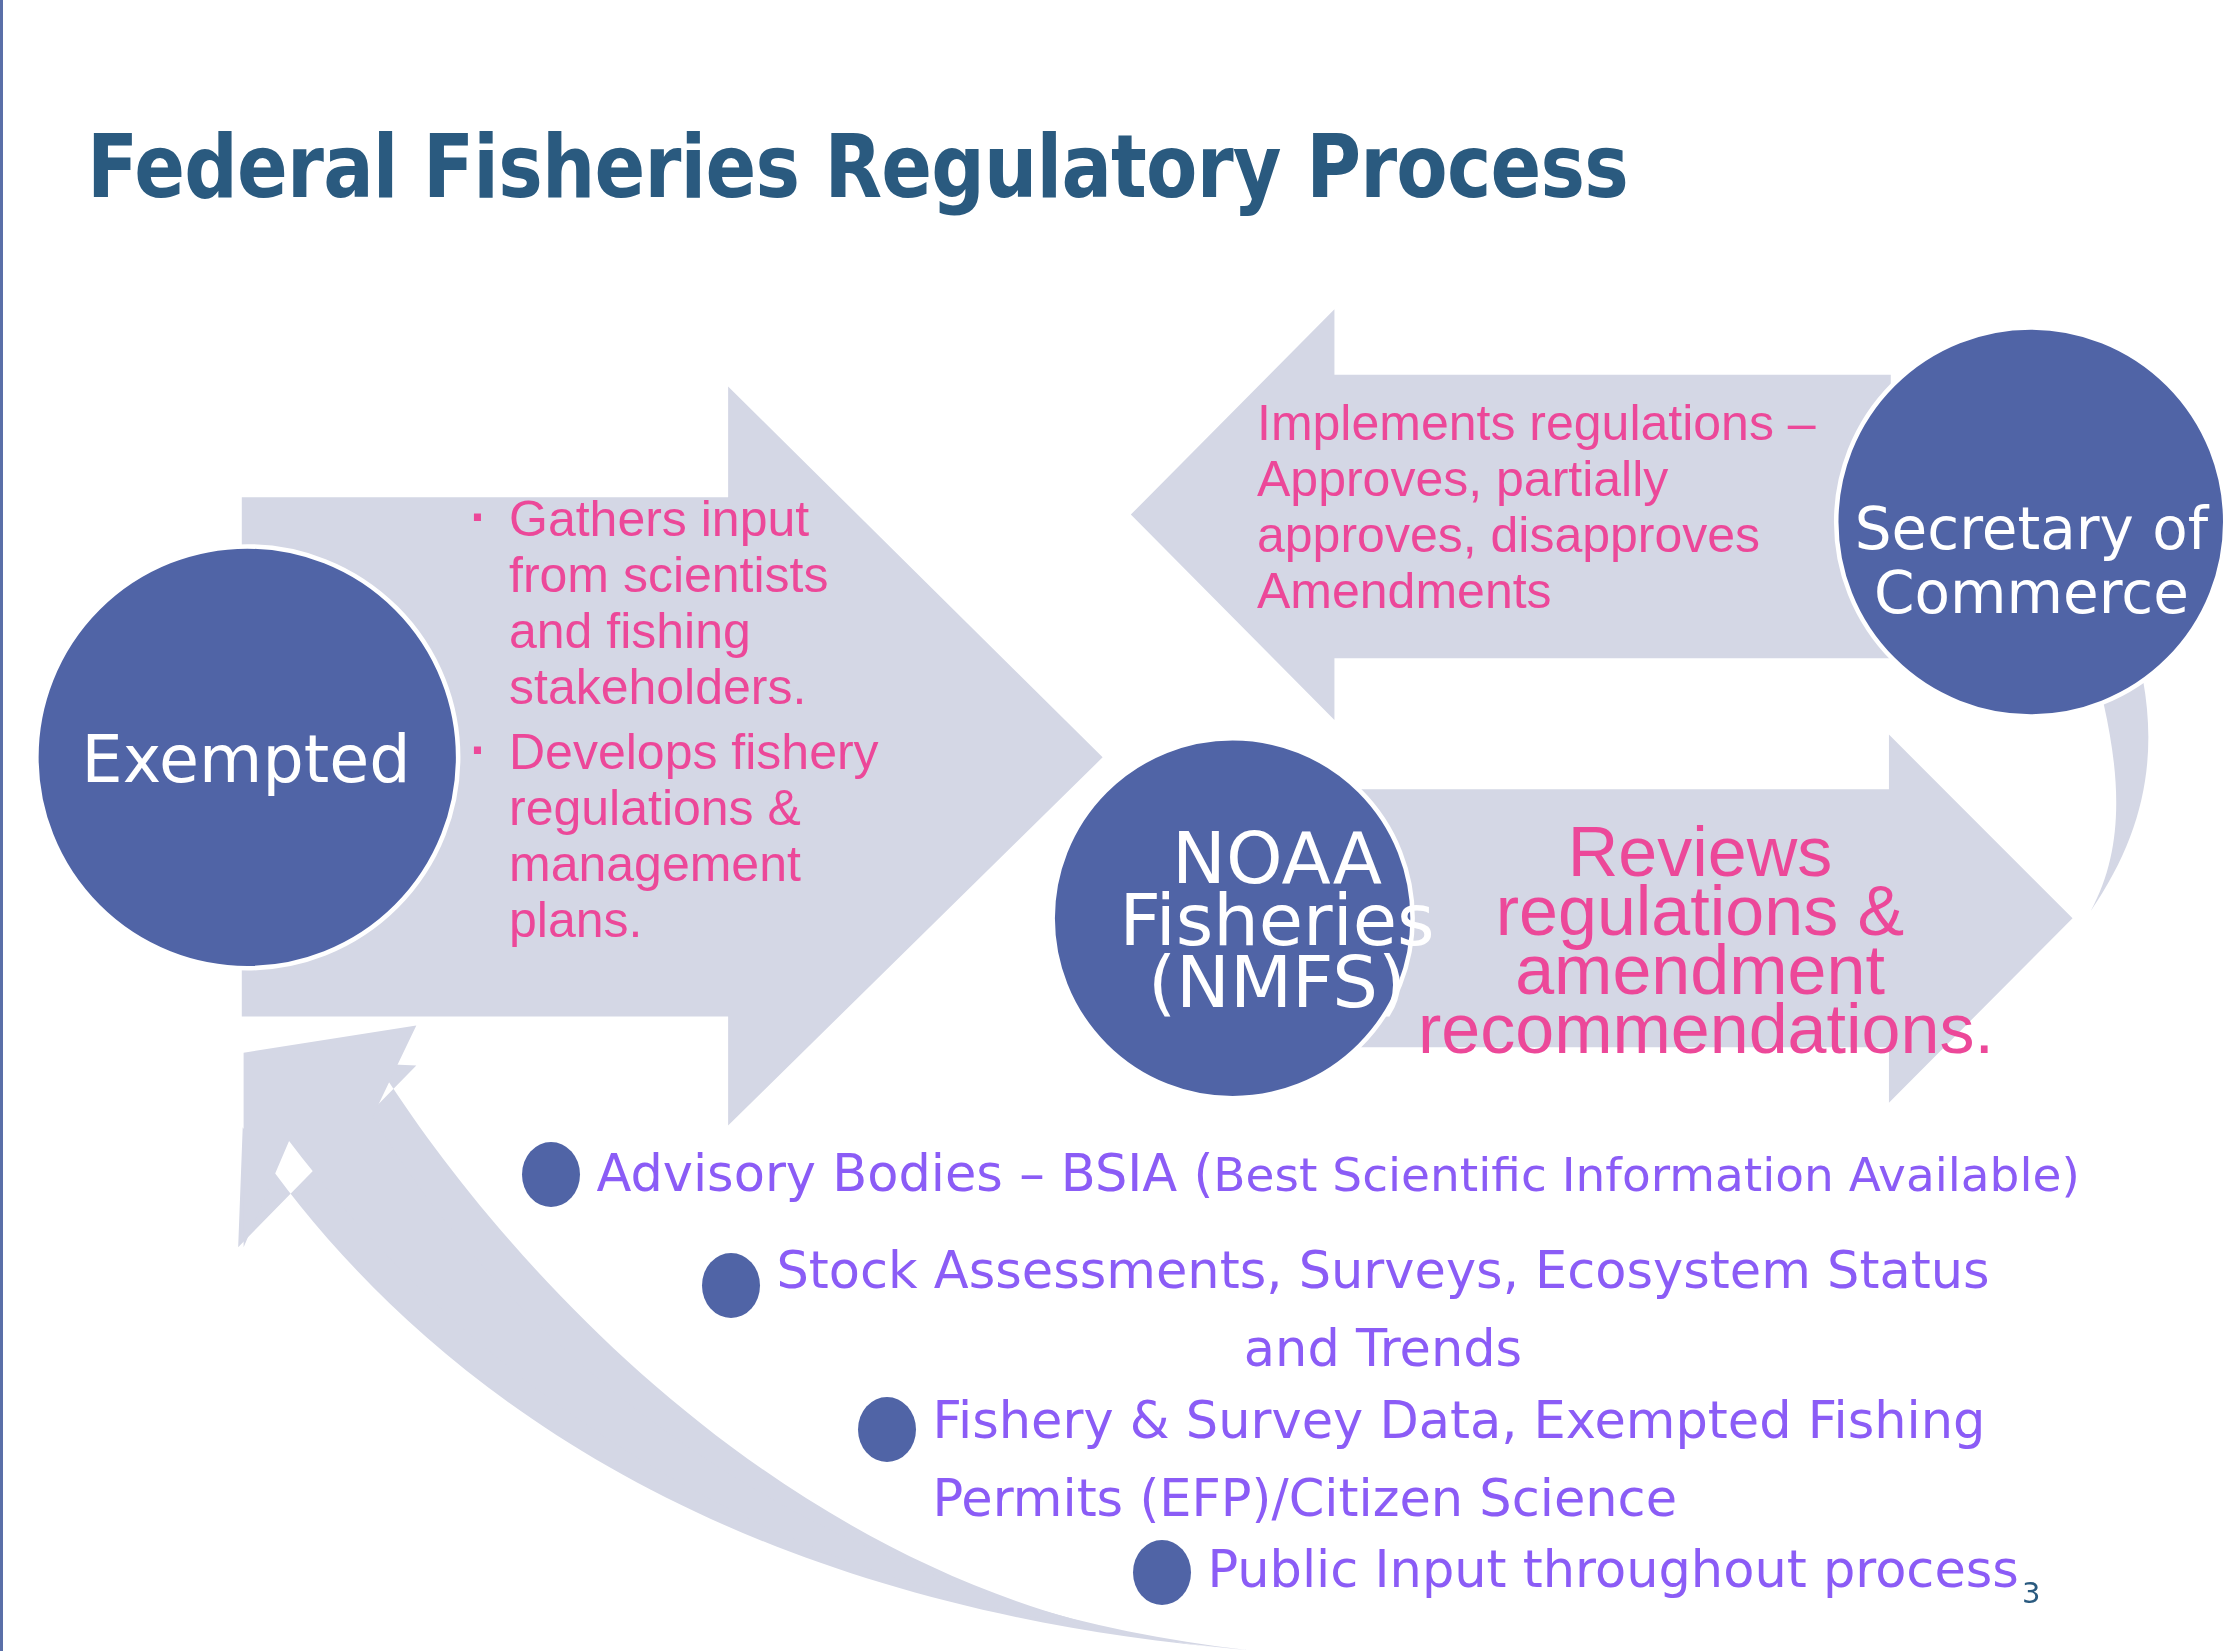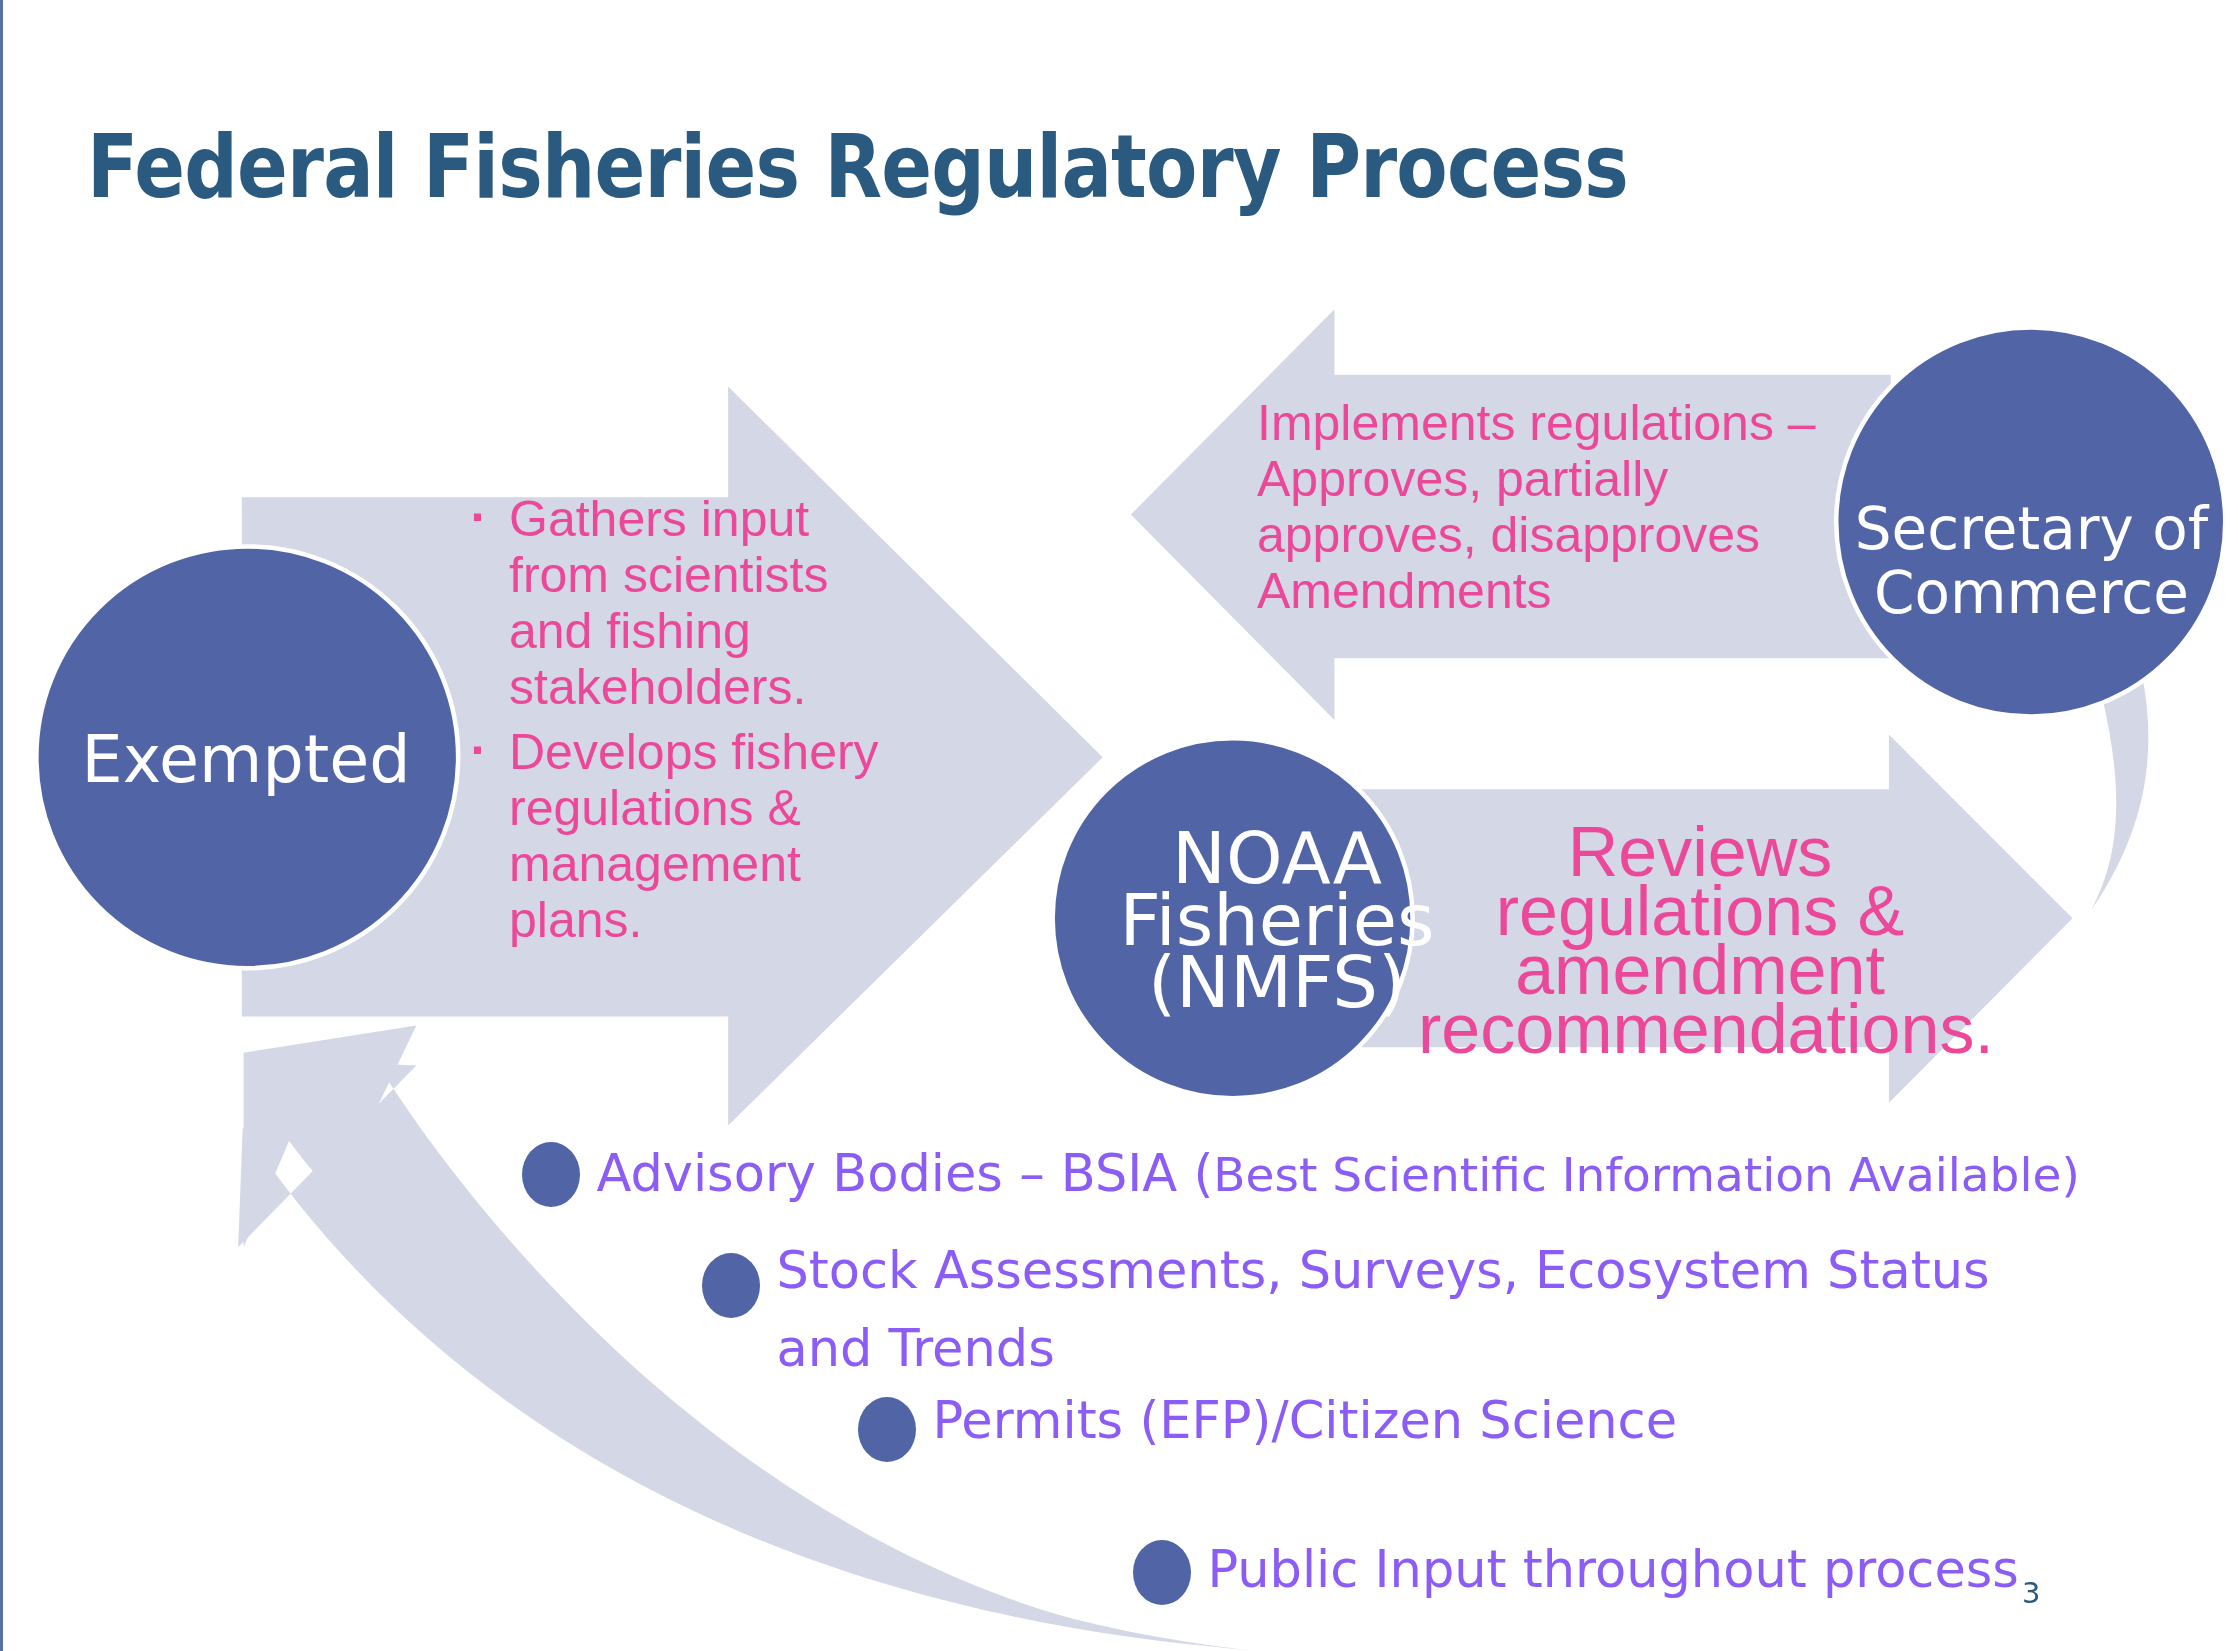--- a/index.html
+++ b/index.html
@@ -79,31 +79,32 @@
 <div class="txt noaa-text">Reviews regulations &amp; amendment recommendations.</div>
 
 <div class="bul-list">
   <div class="bul-item" style="left:522px; top:1142px;">
     <div class="bul-dot"></div>
     <div class="bul-text" style="margin-top:-7.3px;">
       <span>Advisory Bodies –  BSIA (</span><span class="small">Best Scientific Information Available)</span>
     </div>
   </div>
 
-  <div class="bul-item" style="left:702px; top:1246px;">
+  <div class="bul-item" style="left:702px; top:1246px;text-align:center;">
     <div class="bul-dot" style="margin-top:7.3px;"></div>
     <div class="bul-text" style="margin-top:-14.5px;">
       <div>Stock Assessments, Surveys, Ecosystem Status</div>
       <div>and Trends</div>
     </div>
   </div>
 
   <div class="bul-item" style="left:858px; top:1393px;">
     <div class="bul-dot" style="margin-top:3.6px;"></div>
     <div class="bul-text" style="margin-top:-11px;">
+      <div>Fishery &amp; Survey Data, Exempted Fishing</div>
       <div>Permits (EFP)/Citizen Science</div>
     </div>
   </div>
 
   <div class="bul-item" style="left:1133px; top:1540px;">
     <div class="bul-dot"></div>
     <div class="bul-text" style="margin-top:-9px;">
       <div>Public Input throughout process</div>
     </div>
   </div>

